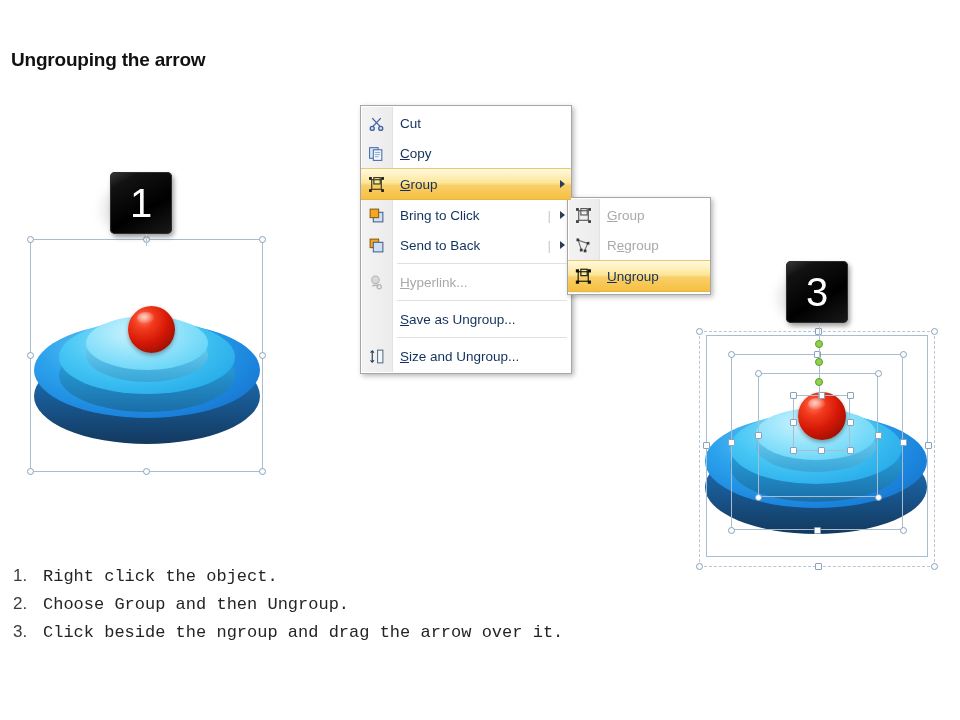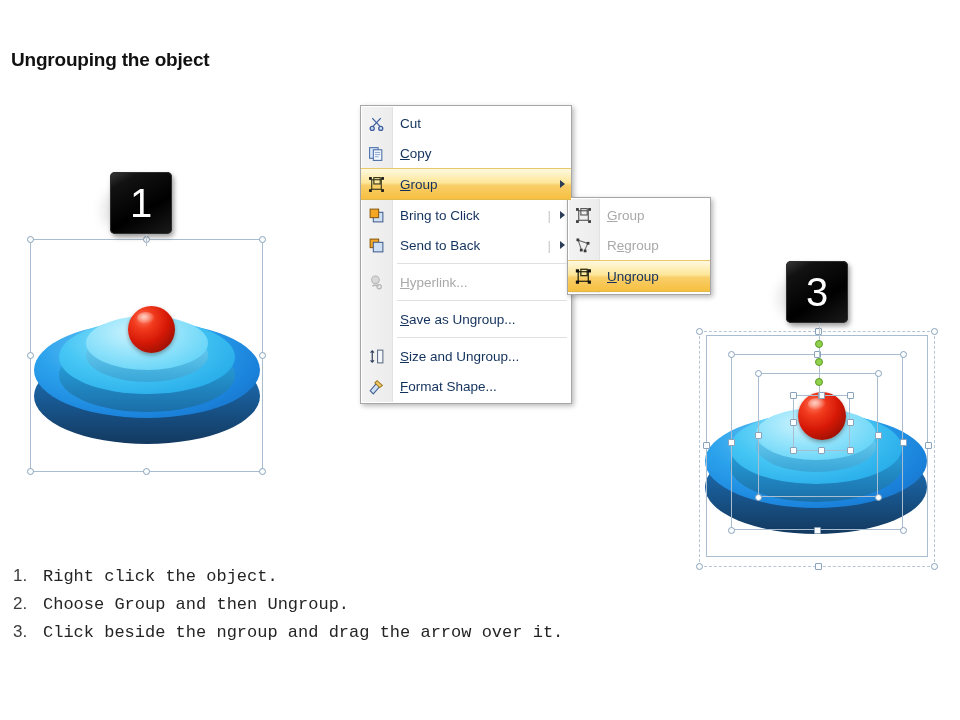--- a/index.html
+++ b/index.html
@@ -137,21 +137,21 @@
   }
 
   
   .gi{display:block;width:17px;height:17px;}
 </style>
 </head>
 <body>
 
 <div class="stage">
 
-  <div id="page-title">Ungrouping the object</div>
+  <div id="page-title">Ungrouping the arrow</div>
 
   <div class="obj" style="left:28px;top:238px;width:238px;height:238px;">
 
     <div class="disc disc-outer-side" style="left:6px;top:110px;width:226px;height:96px;"></div>
     <div class="disc disc-outer-top" style="left:6px;top:84px;width:226px;height:96px;"></div>
 
     <div class="disc disc-mid-side" style="left:31px;top:100px;width:176px;height:74px;"></div>
     <div class="disc disc-mid-top" style="left:31px;top:82px;width:176px;height:74px;"></div>
 
     <div class="disc disc-in-side" style="left:58px;top:90px;width:122px;height:54px;"></div>
@@ -351,30 +351,20 @@
             <line x1="4" y1="3" x2="4" y2="13"></line>
             <path d="M2.4 4.4 L4 2.6 L5.6 4.4"></path>
               <path d="M2.4 11.6 L4 13.4 L5.6 11.6"></path>
           </g>
         </svg>
       </div>
       <div class="lbl"><u>S</u><span>ize and Ungroup...</span></div>
       <div class="arrow"></div>
     </div>
 
-    <div class="mi">
-      <div class="ic">
-        <svg class="gi" viewBox="0 0 16 16">
-          <path d="M2 12 L8 5 L11 8 L5 15 Z" fill="#cfe0f5" stroke="#46618f" stroke-width="1"></path>
-          <path d="M8.5 2.5 L13.5 7 L11 9 L6.5 4.5 Z" fill="#f0c96a" stroke="#a07a1e" stroke-width="1"></path>
-        </svg>
-      </div>
-      <div class="lbl"><u>F</u><span>ormat Shape...</span></div>
-      <div class="arrow"></div>
-    </div>
   </div>
 
   <div id="sub-menu">
     <div class="gutter"></div>
 
     <div class="mi disabled">
       <div class="ic">
         <svg class="gi" viewBox="0 0 16 16">
           <rect x="3.5" y="3.5" width="9" height="9" fill="none" stroke="#5a5a5a" stroke-width="1.1"></rect>
           <rect x="5.5" y="1.5" width="6" height="6" fill="none" stroke="#5a5a5a" stroke-width="1.1"></rect>

